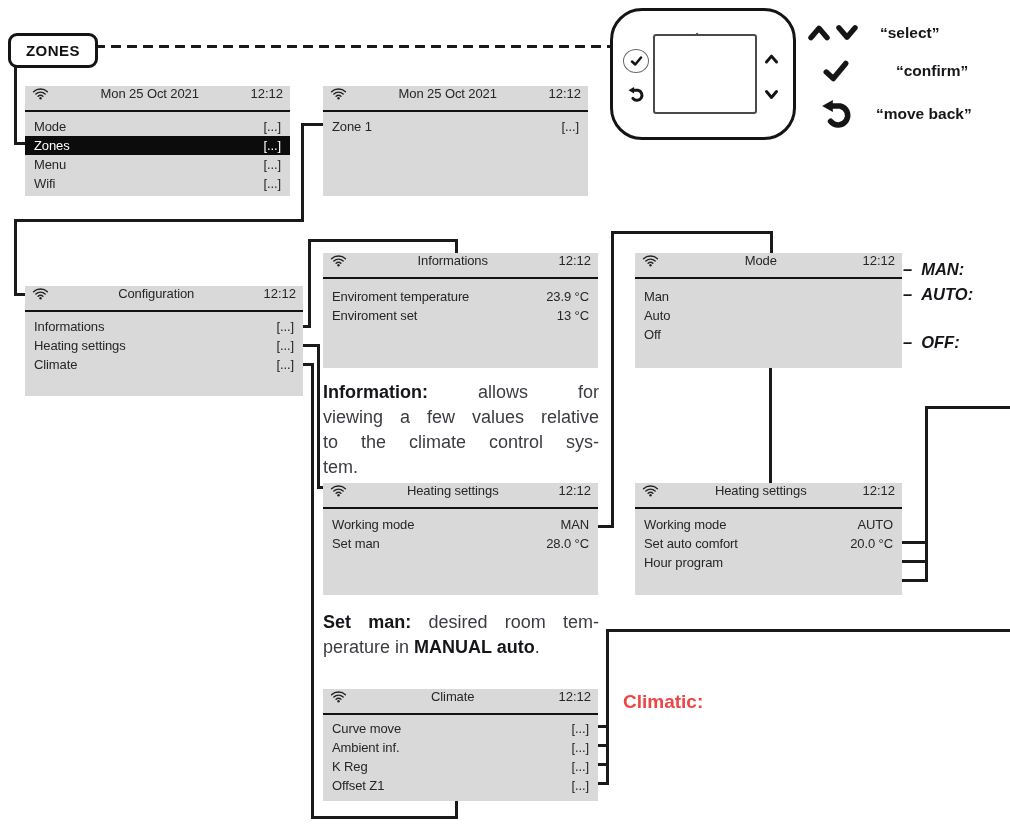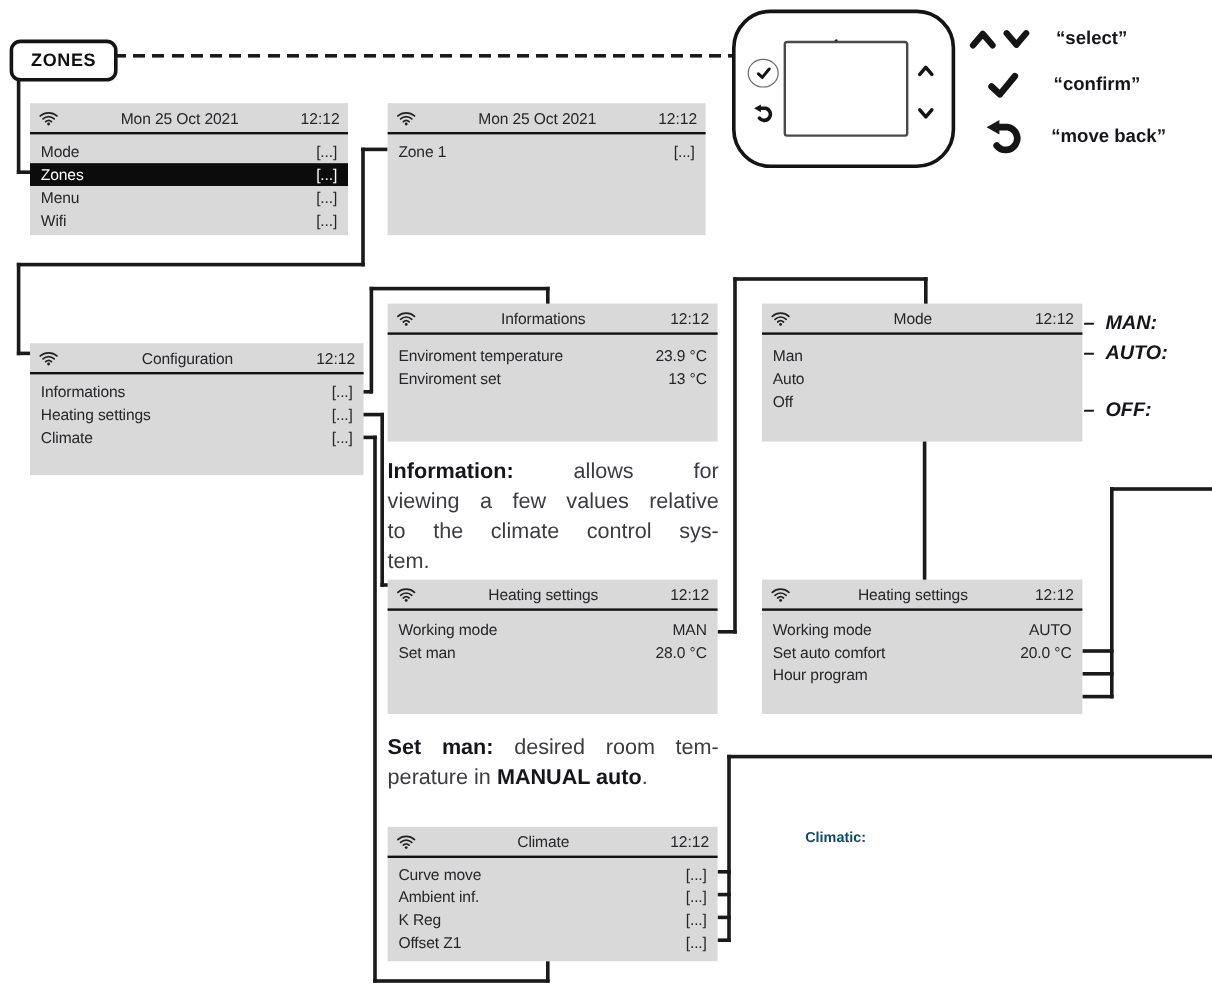--- a/index.html
+++ b/index.html
@@ -2,34 +2,34 @@
 <html><head>
 <meta charset="utf-8">
 <style>
   html,body{margin:0;padding:0;background:#fff;}
   #canvas{position:relative;width:1010px;height:830px;background:#ffffff;overflow:hidden;
           font-family:"Liberation Sans",sans-serif;color:#1c1c1c;}
   .ln{position:absolute;background:#1a1a1a;}
   .dashln{position:absolute;height:3px;background:repeating-linear-gradient(90deg,#1a1a1a 0 10px,transparent 10px 16px);}
   
   .screen{position:absolute;background:#d9d9d9;}
-  .tbar{height:24px;display:flex;align-items:center;gap:4px;padding:0 7px;border-bottom:2px solid #121212;}
+  .tbar{height:24px;display:flex;gap:4px;padding:0 7px;border-bottom:2px solid #121212;}
   .ttl{flex:1;text-align:center;font-size:13px;color:#26262a;letter-spacing:-.1px;}
   .time{font-size:13px;color:#26262a;}
   .rows{padding-top:5px;}
   .row{display:flex;justify-content:space-between;align-items:center;height:19px;padding:0 9px;
        font-size:13px;color:#26262a;letter-spacing:-.1px;}
   .row.sel{background:#0c0c0c;color:#fff;}
   .val{white-space:pre;}
   
   .note{position:absolute;font-size:18px;line-height:25px;color:#3b3b42;}
   .note b{color:#15151a;}
   .jl{text-align:justify;text-align-last:justify;}
   .modelabel{position:absolute;display:flex;gap:9px;font-size:16.5px;font-weight:bold;font-style:italic;color:#16161a;}
-  .plainlabel{position:absolute;font-size:12px;font-weight:bold;color:#0c4a6e;margin-left:48px;}
+  .plainlabel{position:absolute;font-size:19px;font-weight:bold;color:#ef4444;}
   .zonesbox{position:absolute;left:8px;top:33px;width:84px;height:29px;border:3px solid #141414;border-radius:9px;
             background:#fff;display:flex;align-items:center;justify-content:center;
             font-size:15px;font-weight:bold;letter-spacing:.5px;color:#111;}
   
   .device{position:absolute;left:610px;top:8px;width:180px;height:126px;border:3px solid #141414;border-radius:32px;background:#fff;}
   .dscreen{position:absolute;left:40px;top:23px;width:100px;height:76px;border:2px solid #4a4a4a;border-radius:3px;background:#fff;}
   .dbtn-check{position:absolute;left:10px;top:38px;width:24px;height:22px;border:1.6px solid #6a6a6a;border-radius:50%;
               display:flex;align-items:center;justify-content:center;background:#fff;}
   .dbtn{position:absolute;display:flex;align-items:center;justify-content:center;}
   .brand{position:absolute;left:46px;top:20px;width:92px;height:19px;}
@@ -132,21 +132,21 @@
     </svg>
     <svg class="ic" width="26" height="21" viewBox="0 0 24 22">
       <path d="M3.5 6 L12 16 L20.5 6" fill="none" stroke="#151515" stroke-width="5.5" stroke-linecap="round" stroke-linejoin="round"></path>
     </svg>
     <span class="lgtx" style="margin-left:18px;">“select”</span>
   </div>
   <div class="lgrow" style="left:820px;top:58px;">
     <svg class="ic" width="32" height="26" viewBox="0 0 24 24">
       <path d="M3 13 L9.5 19 L21 5" fill="none" stroke="#151515" stroke-width="5" stroke-linecap="round" stroke-linejoin="round"></path>
     </svg>
-    <span class="lgtx" style="margin-left:26px;">“confirm”</span>
+    <span class="lgtx" style="margin-left:44px;">“confirm”</span>
   </div>
   <div class="lgrow" style="left:817px;top:98px;">
     <svg class="ic" width="37" height="32" viewBox="0 0 26 24">
       <path d="M11 6 H16.5 A 7.2 7.2 0 1 1 9.3 17.5" fill="none" stroke="#151515" stroke-width="4.2" stroke-linecap="round"></path>
       <polygon points="11,1.5 11,10.5 3,6" fill="#151515"></polygon>
     </svg>
     <span class="lgtx" style="margin-left:22px;">“move back”</span>
   </div>
 
   <div class="screen" style="left:25px;top:86px;width:265px;height:110px;">

